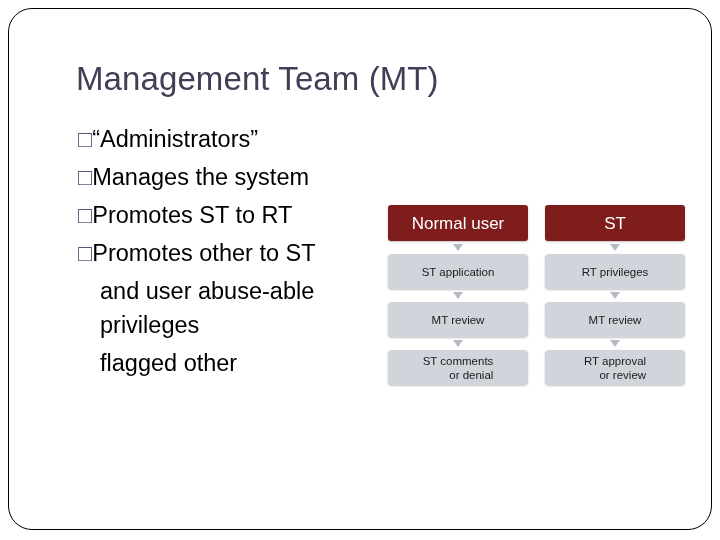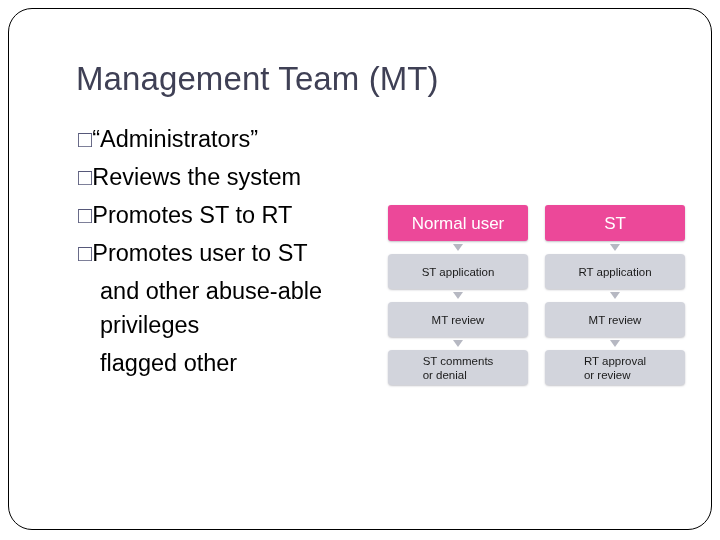--- a/index.html
+++ b/index.html
@@ -101,21 +101,21 @@
     width: 140px;
   }
   #flow-col-left  { left: 0px; }
   #flow-col-right { left: 157px; }
 
   .flow-header {
     position: relative;
     box-sizing: border-box;
     width: 140px;
     height: 36px;
-    background: #ec4899;
+    background: #7f1d1d;
     border-radius: 3px;
     color: #ffffff;
     font-size: 17px;
     line-height: 21px;
     text-align: center;
     overflow: hidden;
     box-shadow: 0 1px 2px rgba(120,120,130,0.45);
   }
   
   .flow-header-inner {
@@ -153,21 +153,21 @@
     width: 140px;
     height: 35px;
     background: #d2d4dc;
     border-radius: 4px;
     color: #1a1a1a;
     font-size: 11.5px;
     line-height: 14px;
     display: flex;
     align-items: center;
     justify-content: center;
-    text-align: left;
+    text-align: right;
     box-shadow: 0 1px 2px rgba(150,150,158,0.55);
   }
   .flow-box .flow-box-text {
     display: block;
     padding: 0 4px;
     white-space: pre-line;
   }
 </style>
 </head>
 <body>
@@ -181,38 +181,38 @@
   <div id="bullets">
 
     <div class="bullet-item">
       <span class="bullet-line">
         <span class="bullet-glyph">□</span><span class="bullet-text">“Administrators”</span>
       </span>
     </div>
 
     <div class="bullet-item">
       <span class="bullet-line">
-        <span class="bullet-glyph">□</span><span class="bullet-text">Reviews the system</span>
+        <span class="bullet-glyph">□</span><span class="bullet-text">Manages the system</span>
       </span>
     </div>
 
     <div class="bullet-item">
       <span class="bullet-line">
         <span class="bullet-glyph">□</span><span class="bullet-text">Promotes ST to RT</span>
       </span>
     </div>
 
     <div class="bullet-item">
       <span class="bullet-line">
-        <span class="bullet-glyph">□</span><span class="bullet-text">Promotes user to ST</span>
-      </span>
-    </div>
-
-    <div class="bullet-item">
-      <span class="bullet-cont">and other abuse-able</span>
+        <span class="bullet-glyph">□</span><span class="bullet-text">Promotes other to ST</span>
+      </span>
+    </div>
+
+    <div class="bullet-item">
+      <span class="bullet-cont">and user abuse-able</span>
       <span class="bullet-cont">privileges</span>
     </div>
 
     <div class="bullet-item">
       <span class="bullet-cont">flagged other</span>
     </div>
 
   </div>
 
   <div id="diagram">
@@ -235,21 +235,21 @@
 or denial</span>
       </div>
     </div>
 
     <div class="flow-col" id="flow-col-right">
       <div class="flow-header">
         <span class="flow-header-inner">ST</span>
       </div>
       <div class="flow-arrow"></div>
       <div class="flow-box">
-        <span class="flow-box-text">RT application</span>
+        <span class="flow-box-text">RT privileges</span>
       </div>
       <div class="flow-arrow"></div>
       <div class="flow-box">
         <span class="flow-box-text">MT review</span>
       </div>
       <div class="flow-arrow"></div>
       <div class="flow-box">
         <span class="flow-box-text">RT approval
 or review</span>
       </div>

